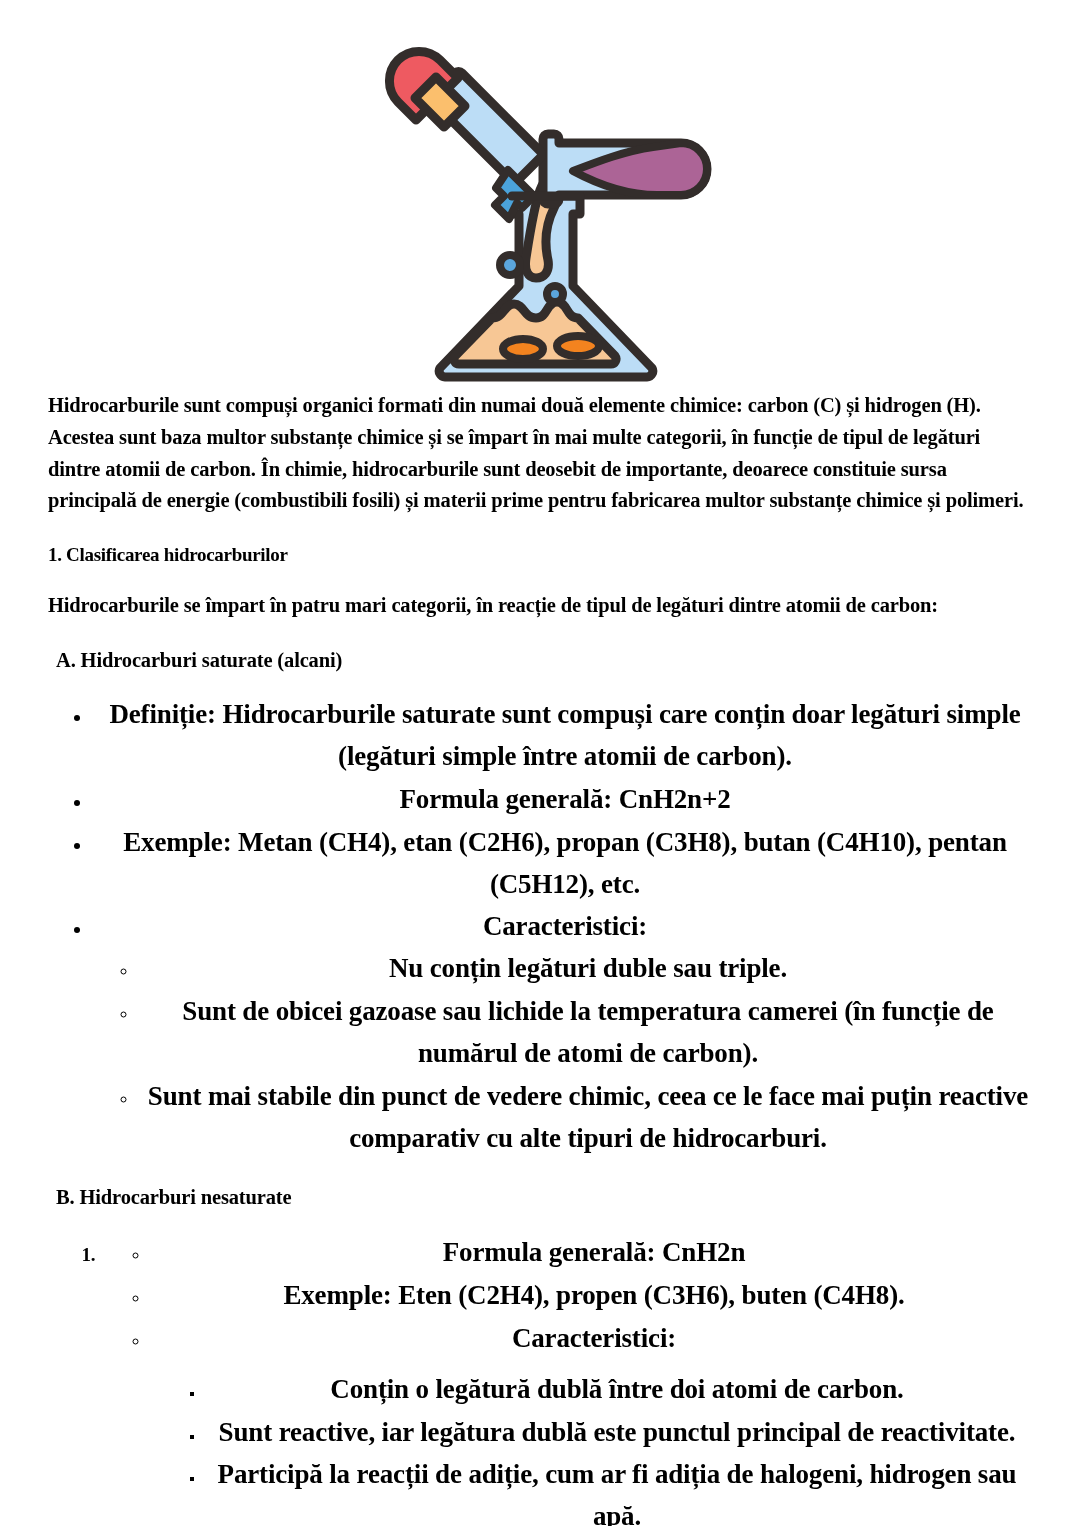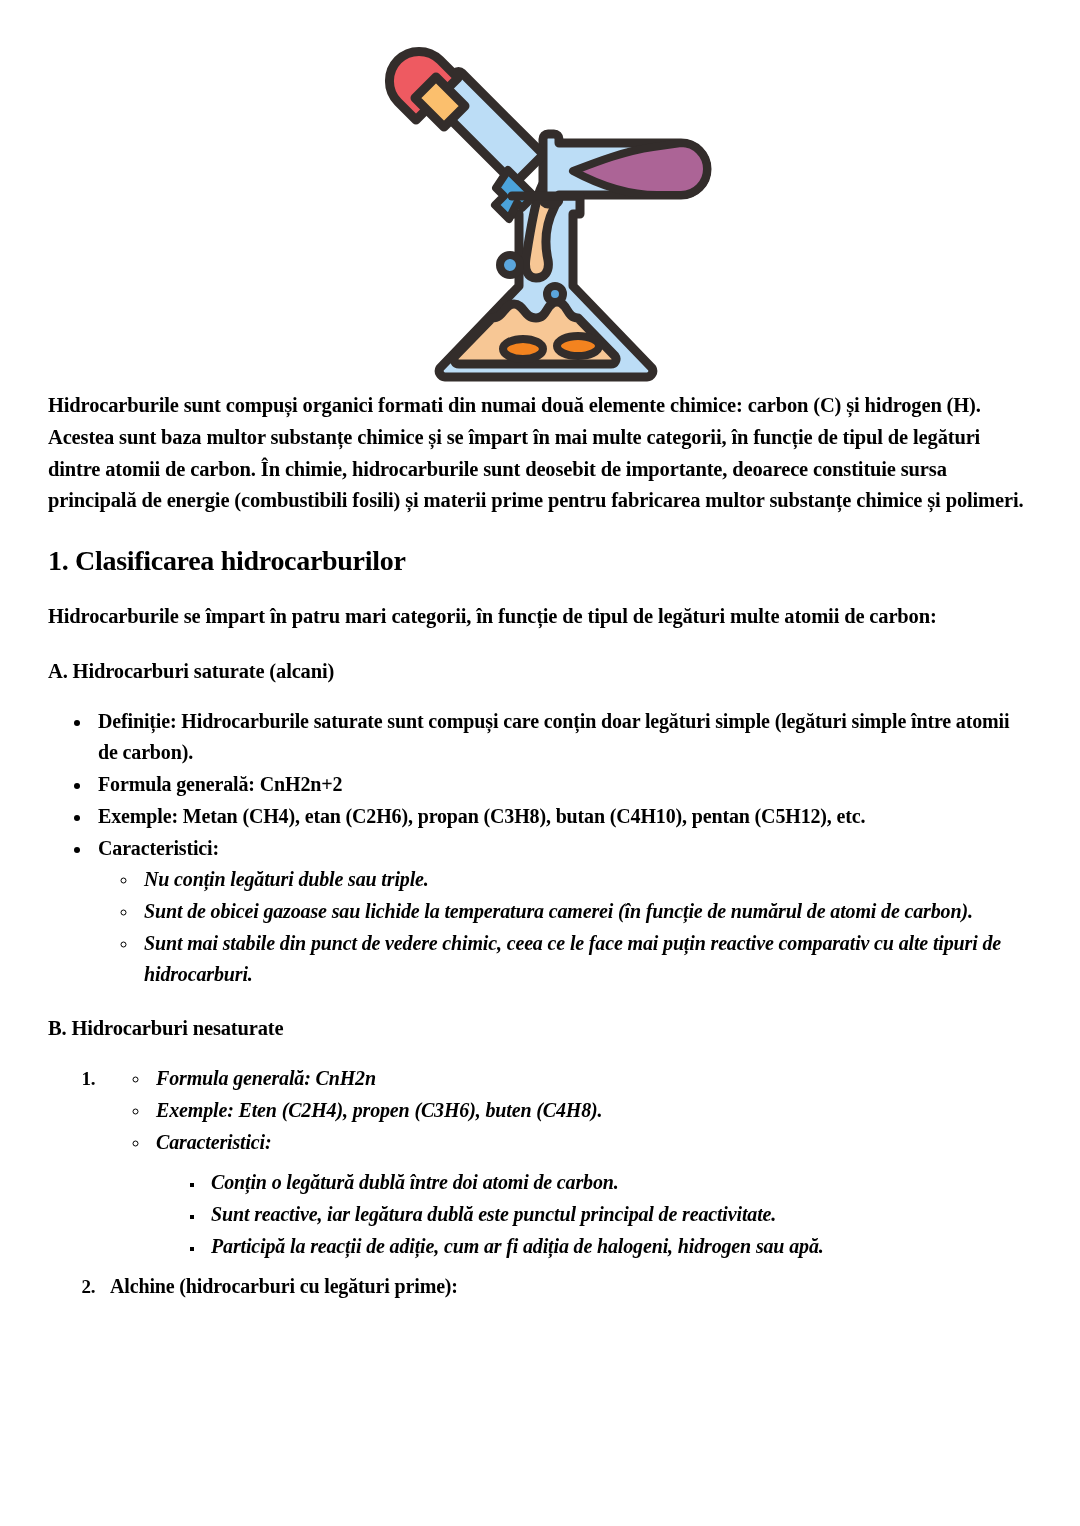--- a/index.html
+++ b/index.html
@@ -38,58 +38,58 @@
     font-size: 20.5px;
     line-height: 1.55;
     font-weight: 700;
     letter-spacing: -0.15px;
     margin: 0 0 18px 0;
     text-align: left;
     font-stretch: condensed;
     transform-origin: left top;
   }
   h2.section-heading {
-    font-size: 28px;
+    font-size: 19px;
     font-weight: 700;
     line-height: 1.3;
     margin: 26px 0 22px 0;
     letter-spacing: -0.3px;
   }
   h3.sub-heading {
     font-size: 20.5px;
     font-weight: 700;
     line-height: 1.4;
-    margin: 24px 0 20px 0;
+    margin: 24px 0 20px 8px;
     letter-spacing: -0.15px;
   }
 
   ul.lvl1, ol.lvl1 {
     margin: 0 0 6px 0;
     padding-left: 44px;
   }
   ul.lvl1 { list-style: disc; }
   ol.lvl1 { list-style: decimal; padding-left: 52px; }
   ul.lvl2 {
     list-style: circle;
     margin: 0;
     padding-left: 40px;
-    font-style: italic;
   }
   ul.lvl3 {
     list-style: square;
     margin: 9px;
     padding-left: 40px;
   }
   li {
-    font-size: 20px;
+    font-size: 27px;
     font-weight: 700;
     line-height: 1.55;
     letter-spacing: -0.15px;
     margin: 0 0 1px 0;
     padding-left: 6px;
+    text-align: center;
   }
   ol.lvl1 > li { padding-left: 10px; }
   li::marker { font-size: 19px; }
   ul.lvl3 > li::marker { font-size: 13px; }
   ul.lvl2 > li::marker { font-size: 17px; }
 
   .list-block { margin-bottom: 10px; }
   .nested-holder { margin-top: 1px; }
 </style>
 </head>
@@ -133,21 +133,21 @@
 
         <path d="M152 174 h68" stroke="#332D2B" stroke-width="9" fill="none"></path>
       </g>
     </svg>
   </div>
 
   <p class="body-text">Hidrocarburile sunt compuși organici formati din numai două elemente chimice: carbon (C) și hidrogen (H). Acestea sunt baza multor substanțe chimice și se împart în mai multe categorii, în funcție de tipul de legături dintre atomii de carbon. În chimie, hidrocarburile sunt deosebit de importante, deoarece constituie sursa principală de energie (combustibili fosili) și materii prime pentru fabricarea multor substanțe chimice și polimeri.</p>
 
   <h2 class="section-heading">1. Clasificarea hidrocarburilor</h2>
 
-  <p class="body-text">Hidrocarburile se împart în patru mari categorii, în funcție de tipul de legături multe atomii de carbon:</p>
+  <p class="body-text">Hidrocarburile se împart în patru mari categorii, în reacție de tipul de legături dintre atomii de carbon:</p>
 
   <h3 class="sub-heading">A. Hidrocarburi saturate (alcani)</h3>
 
   <div class="list-block">
     <ul class="lvl1">
       <li>Definiție: Hidrocarburile saturate sunt compuși care conțin doar legături simple (legături simple între atomii de carbon).</li>
       <li>Formula generală: CnH2n+2</li>
       <li>Exemple: Metan (CH4), etan (C2H6), propan (C3H8), butan (C4H10), pentan (C5H12), etc.</li>
       <li>
         <span>Caracteristici:</span>

